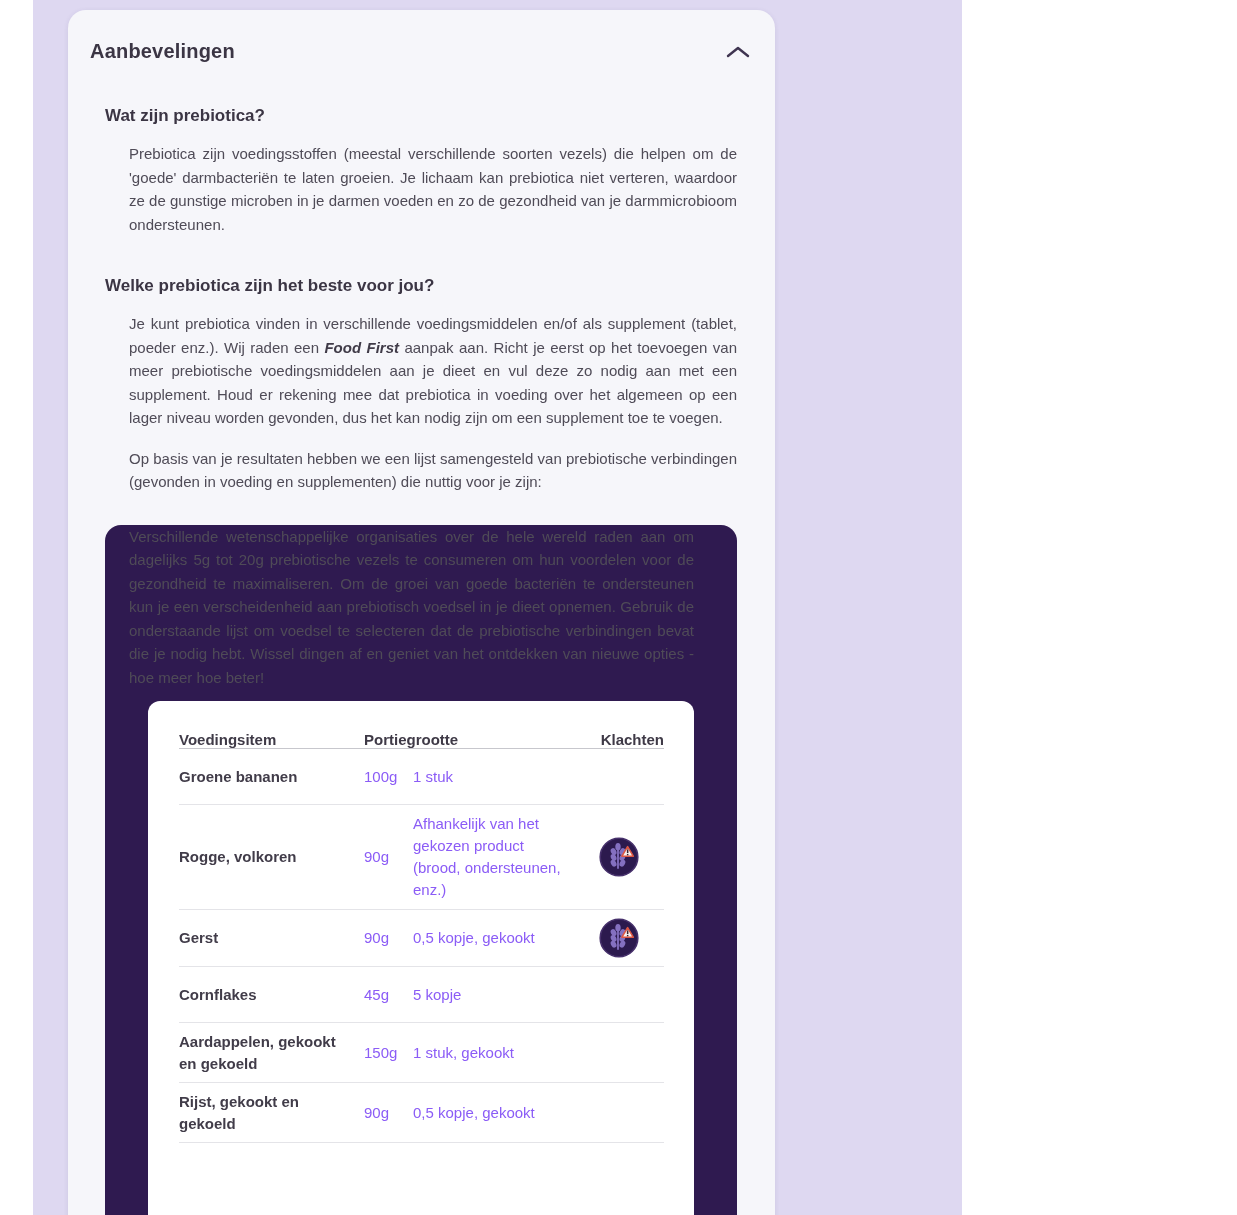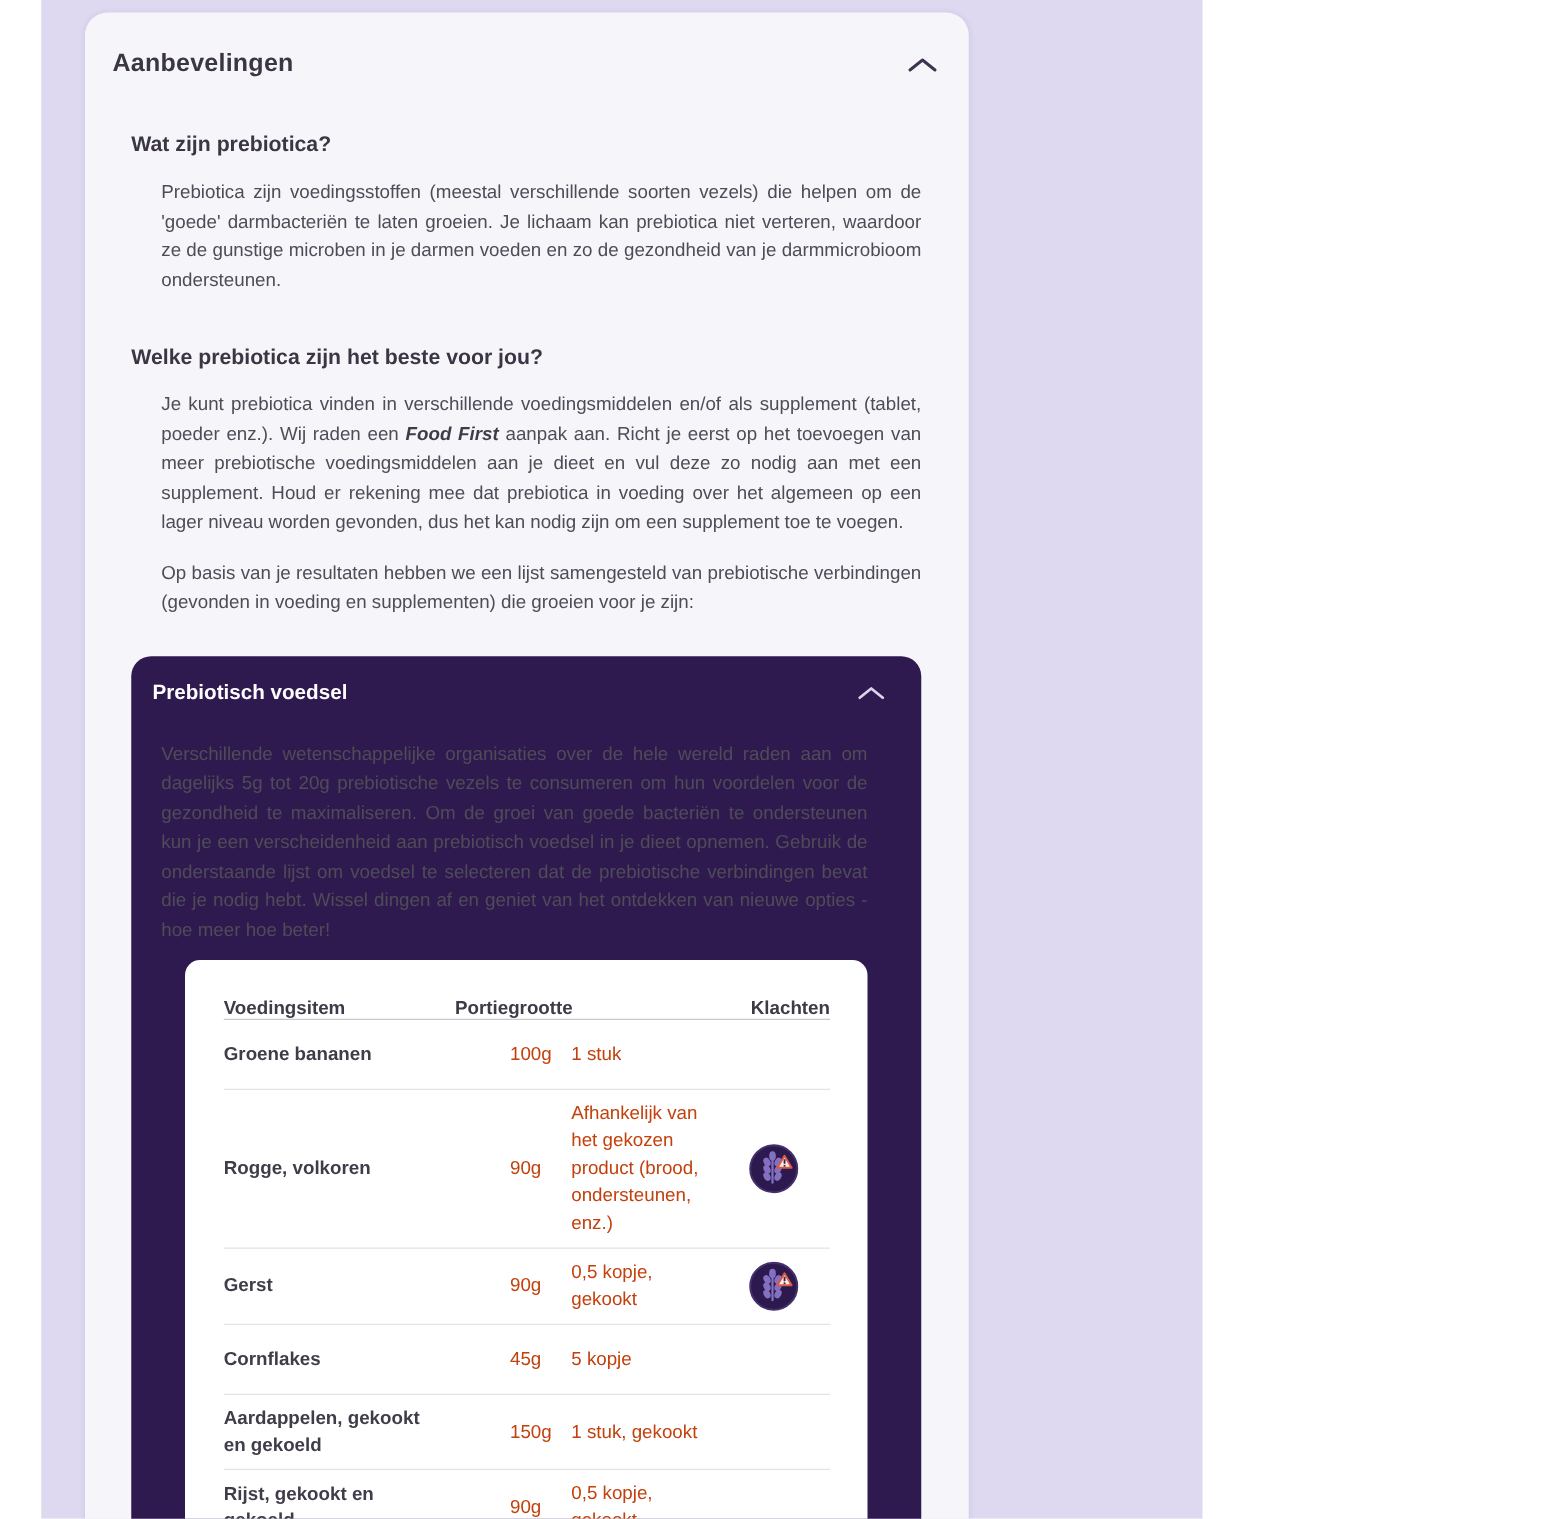--- a/index.html
+++ b/index.html
@@ -98,21 +98,21 @@
   .t-row {
     border-bottom: 1px solid #e4e4e8;
     padding: 8px 0;
     min-height: 56px;
     font-size: 15px;
   }
   .cell.item {
     font-weight: 700; color: #413c49;
     line-height: 21.5px; padding-right: 14px;
   }
-  .cell.grams, .cell.portion { color: #c2410c; line-height: 22px; margin-left: 44px; }
+  .cell.grams, .cell.portion { color: #8b5cf6; line-height: 22px; }
   .cell.portion { padding-right: 8px; }
   .cell.icon-cell { display: flex; justify-content: center; }
   .warn-icon { display: inline-block; width: 40px; height: 40px; line-height: 0; }
 </style>
 </head>
 <body>
 
 <div class="page">
   <div class="panel">
 
@@ -128,33 +128,23 @@
           </span>
         </button>
       </header>
 
       <div class="card-body">
         <h2 class="h-what">Wat zijn prebiotica?</h2>
         <p class="p-what">Prebiotica zijn voedingsstoffen (meestal verschillende soorten vezels) die helpen om de 'goede' darmbacteriën te laten groeien. Je lichaam kan prebiotica niet verteren, waardoor ze de gunstige microben in je darmen voeden en zo de gezondheid van je darmmicrobioom ondersteunen.</p>
 
         <h2 class="h-which">Welke prebiotica zijn het beste voor jou?</h2>
         <p class="p-which"><span>Je kunt prebiotica vinden in verschillende voedingsmiddelen en/of als supplement (tablet, poeder enz.). Wij raden een </span><span class="em">Food First</span><span> aanpak aan. Richt je eerst op het toevoegen van meer prebiotische voedingsmiddelen aan je dieet en vul deze zo nodig aan met een supplement. Houd er rekening mee dat prebiotica in voeding over het algemeen op een lager niveau worden gevonden, dus het kan nodig zijn om een supplement toe te voegen.</span></p>
-        <p class="p-results">Op basis van je resultaten hebben we een lijst samengesteld van prebiotische verbindingen (gevonden in voeding en supplementen) die groeien voor je zijn:</p>
+        <p class="p-results">Op basis van je resultaten hebben we een lijst samengesteld van prebiotische verbindingen (gevonden in voeding en supplementen) die nuttig voor je zijn:</p>
 
         <section class="purple-card">
-          <header class="purple-head">
-            <h2>Prebiotisch voedsel</h2>
-            <button class="collapse-btn light" aria-label="Inklappen">
-              <span>
-                <svg width="24" height="13" viewBox="0 0 26 14">
-                  <path d="M3 11 L13 3 L23 11" fill="none" stroke="currentColor" stroke-width="2.4" stroke-linecap="round" stroke-linejoin="round"></path>
-                </svg>
-              </span>
-            </button>
-          </header>
 
           <p class="purple-intro">Verschillende wetenschappelijke organisaties over de hele wereld raden aan om dagelijks 5g tot 20g prebiotische vezels te consumeren om hun voordelen voor de gezondheid te maximaliseren. Om de groei van goede bacteriën te ondersteunen kun je een verscheidenheid aan prebiotisch voedsel in je dieet opnemen. Gebruik de onderstaande lijst om voedsel te selecteren dat de prebiotische verbindingen bevat die je nodig hebt. Wissel dingen af en geniet van het ontdekken van nieuwe opties - hoe meer hoe beter!</p>
 
           <div class="table-card">
             <div class="t-head">
               <div class="col-item">Voedingsitem</div>
               <div class="col-portion">Portiegrootte</div>
               <div class="col-complaints">Klachten</div>
             </div>
             <div id="table-rows">

